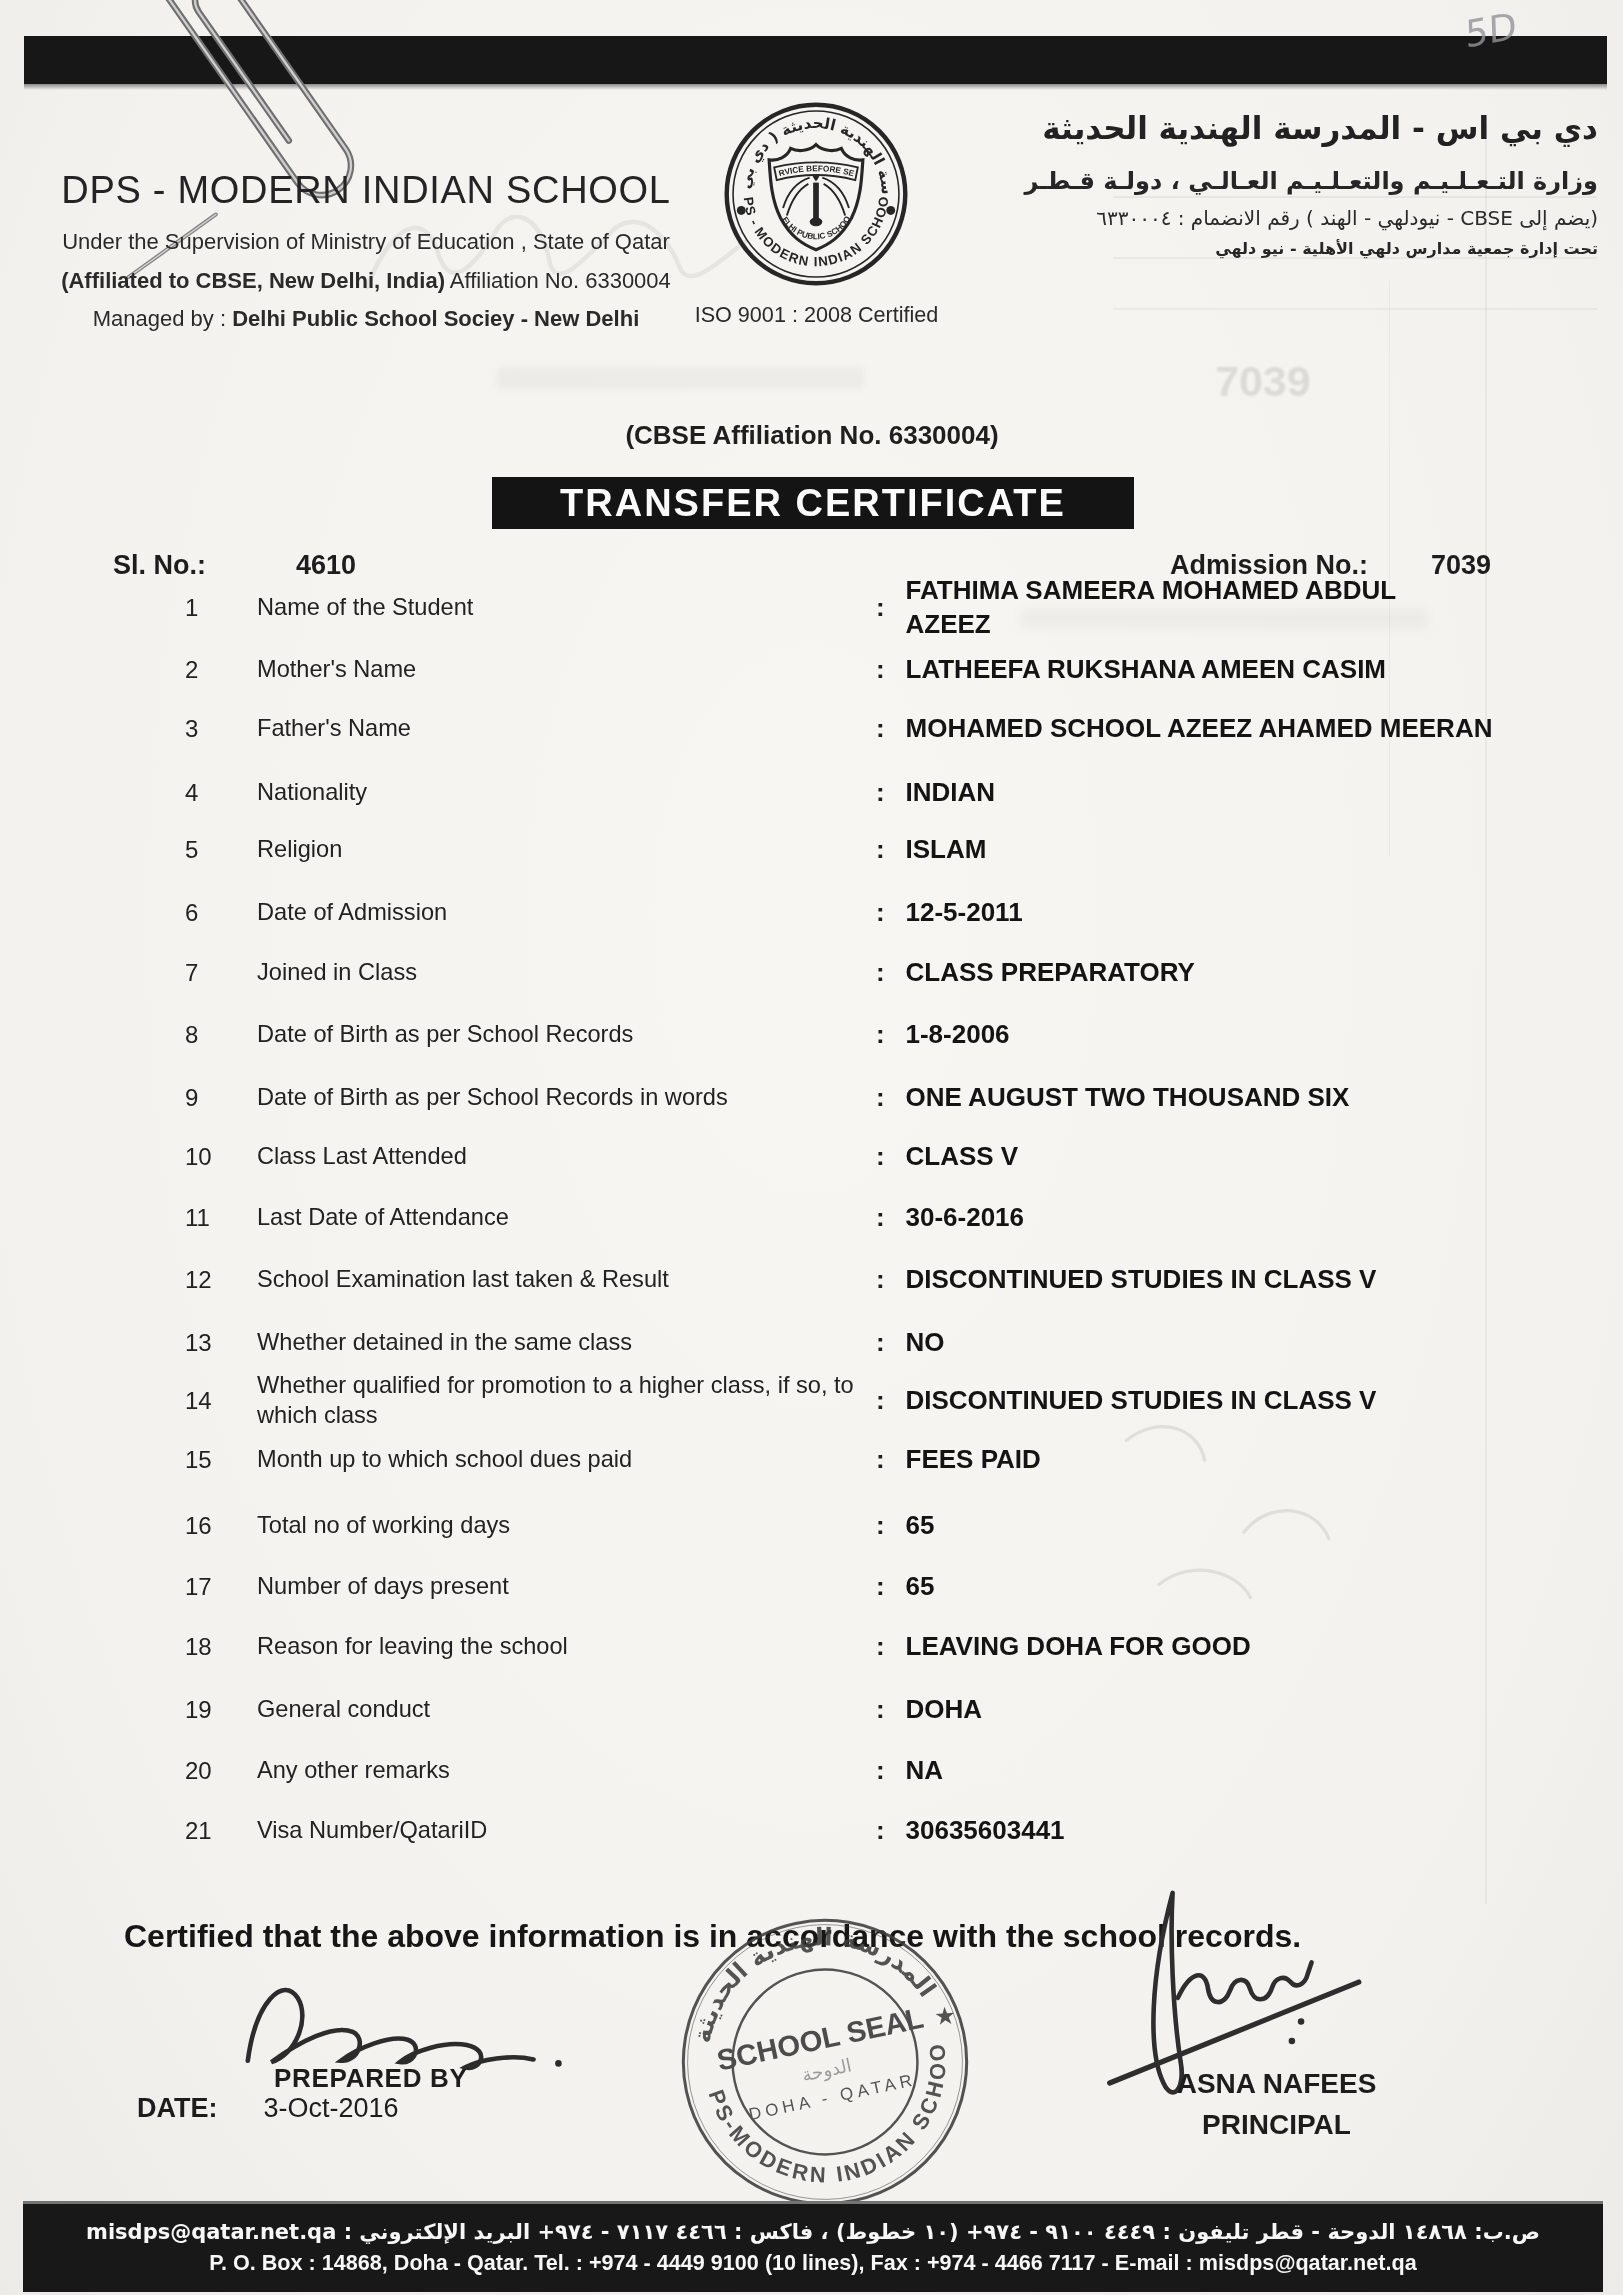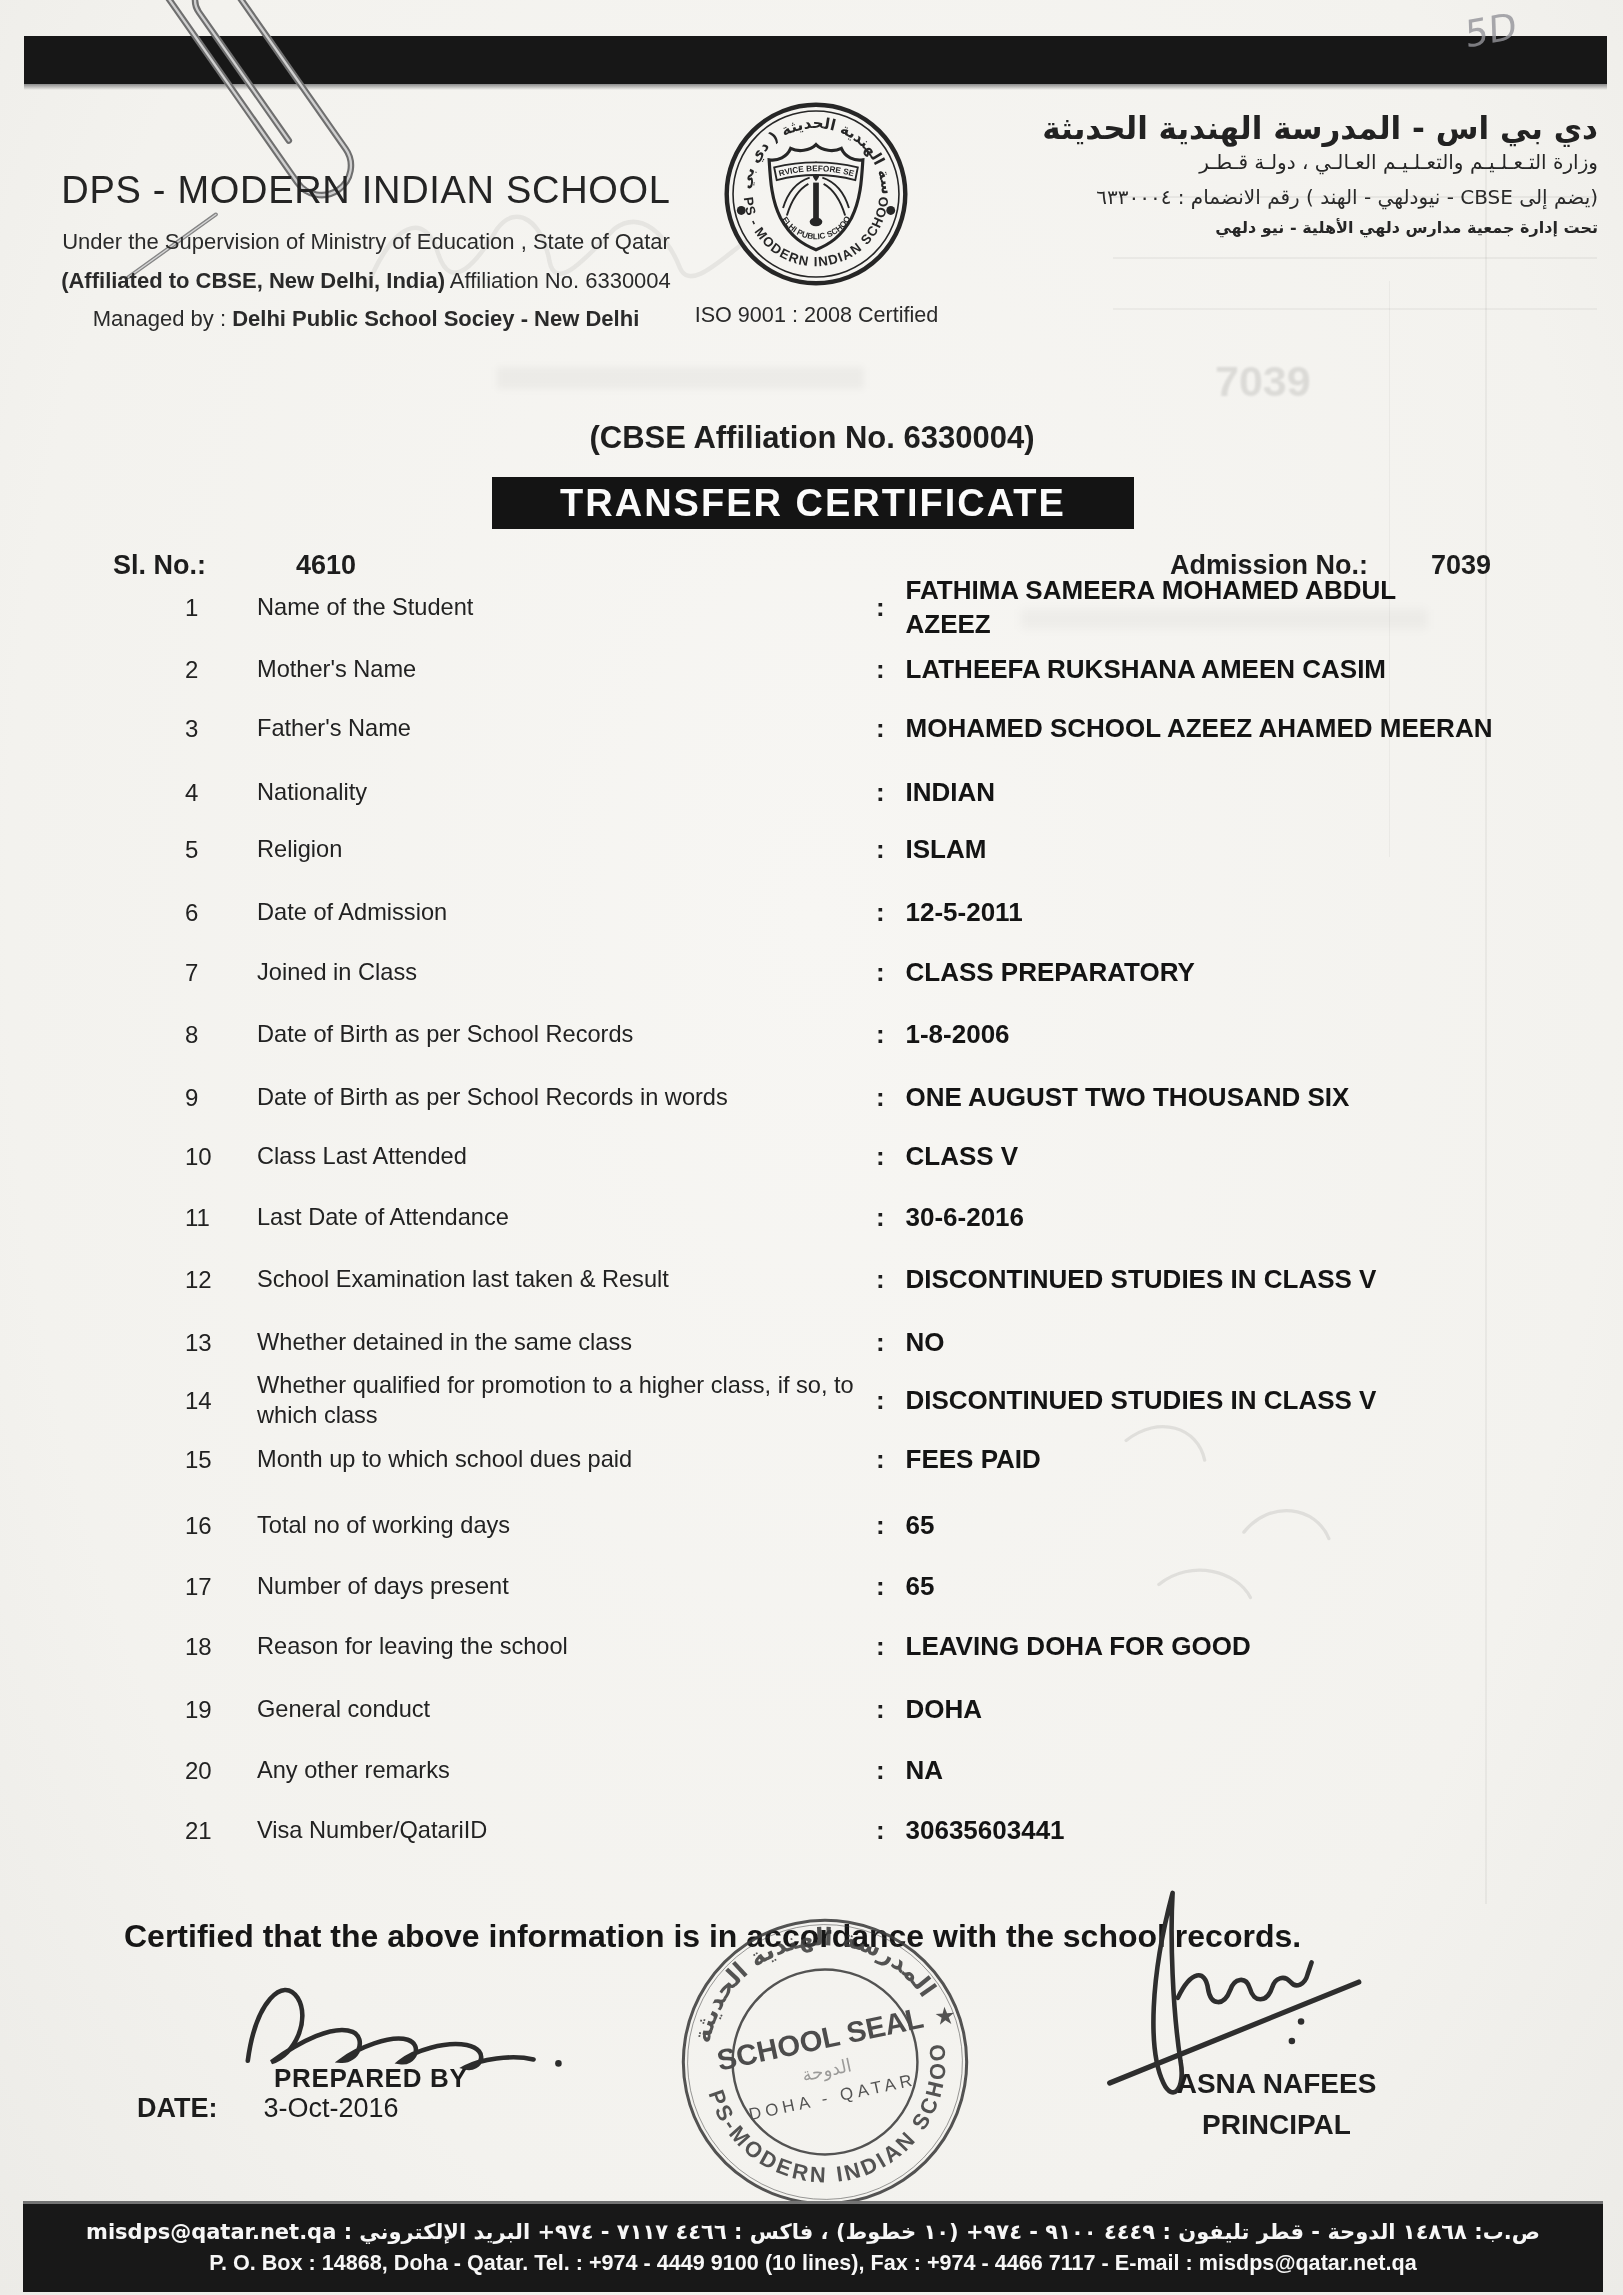--- a/index.html
+++ b/index.html
@@ -20,26 +20,26 @@
   .hdr-left{position:absolute; left:52px; top:169px; width:628px; text-align:center;}
   .school-name{font-size:38px; font-weight:500; letter-spacing:0.7px; color:#242424; white-space:nowrap;}
   .hdr-sub1{margin-top:17px; font-size:22px; color:#2a2a2a;}
   .hdr-sub2{margin-top:13px; font-size:22px; color:#2a2a2a;}
   .hdr-sub3{margin-top:11.8px; font-size:22px; color:#2a2a2a;}
   .b{font-weight:bold;}
   .logo-wrap{position:absolute; left:721px; top:99px; width:190px; height:190px;}
   .iso{position:absolute; left:669px; top:302px; width:295px; text-align:center; font-size:21.6px; color:#2a2a2a;}
   .hdr-right{position:absolute; left:936px; top:110px; width:662px; text-align:right;}
   .ar1{font-size:31px; font-weight:bold; color:#222;}
-  .ar2{margin-top:4px; font-size:20px; font-weight:normal; color:#262626;}
+  .ar2{margin-top:21px; font-size:24px; font-weight:bold; color:#262626;}
   .ar3{margin-top:10.5px; font-size:20px; color:#2a2a2a;}
   .ar4{margin-top:9.2px; font-size:16px; font-weight:bold; color:#262626;}
   
   .cbse-line{position:absolute; left:0; top:420px; width:1624px; text-align:center;
-    font-size:31px; font-weight:bold; color:#1f1f1f;}
+    font-size:26px; font-weight:bold; color:#1f1f1f;}
   .title-bar{position:absolute; left:492px; top:477px; width:642px; height:52px; background:#141414;
     display:flex; align-items:center; justify-content:center;}
   .title-bar span{color:#fbfbfb; font-size:38px; font-weight:bold; letter-spacing:2px;}
   
   .slrow{position:absolute; left:0; top:550px; width:1624px; height:39px; font-weight:bold; font-size:27px;padding-left:12px;}
   .slrow span{position:absolute; white-space:nowrap;}
   .sl-l{left:113px;} .sl-v{left:296px;} .adm-l{left:1170px;} .adm-v{left:1431px;}
   
   .row{position:absolute; left:185px; right:22px; min-height:79px;
     display:grid; grid-template-columns:72px 619px 29.5px 1fr; align-items:center;}

